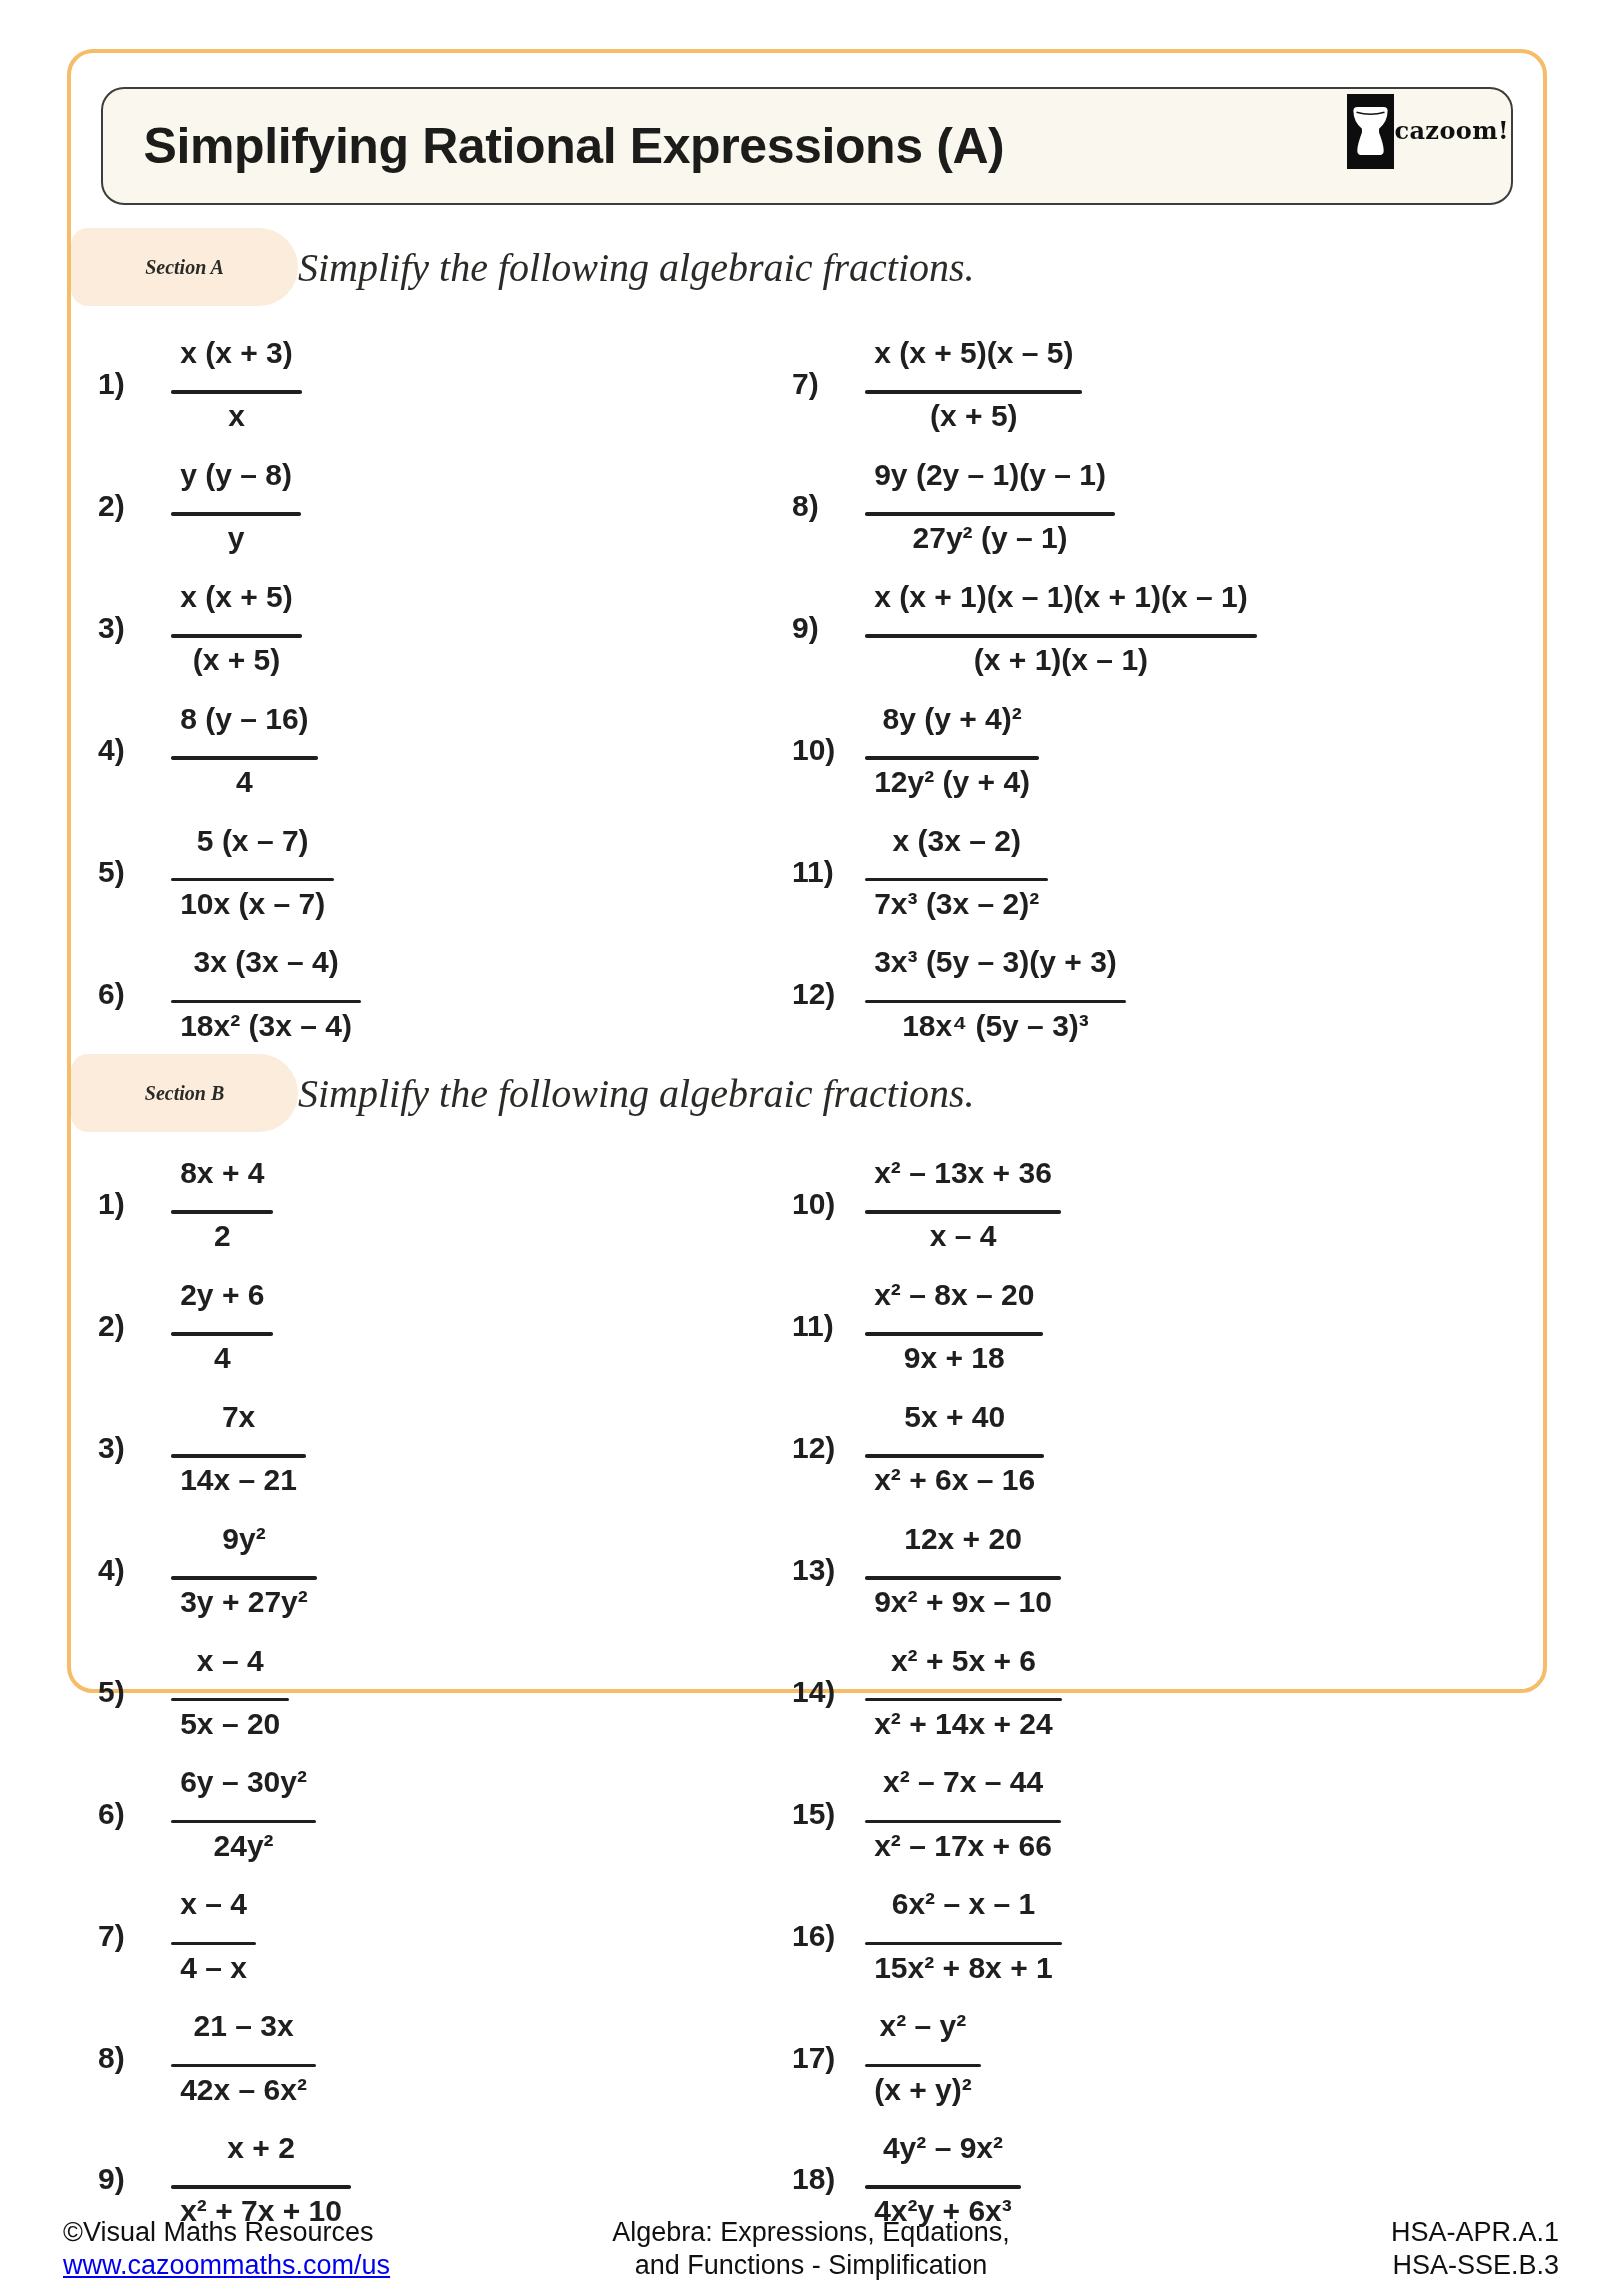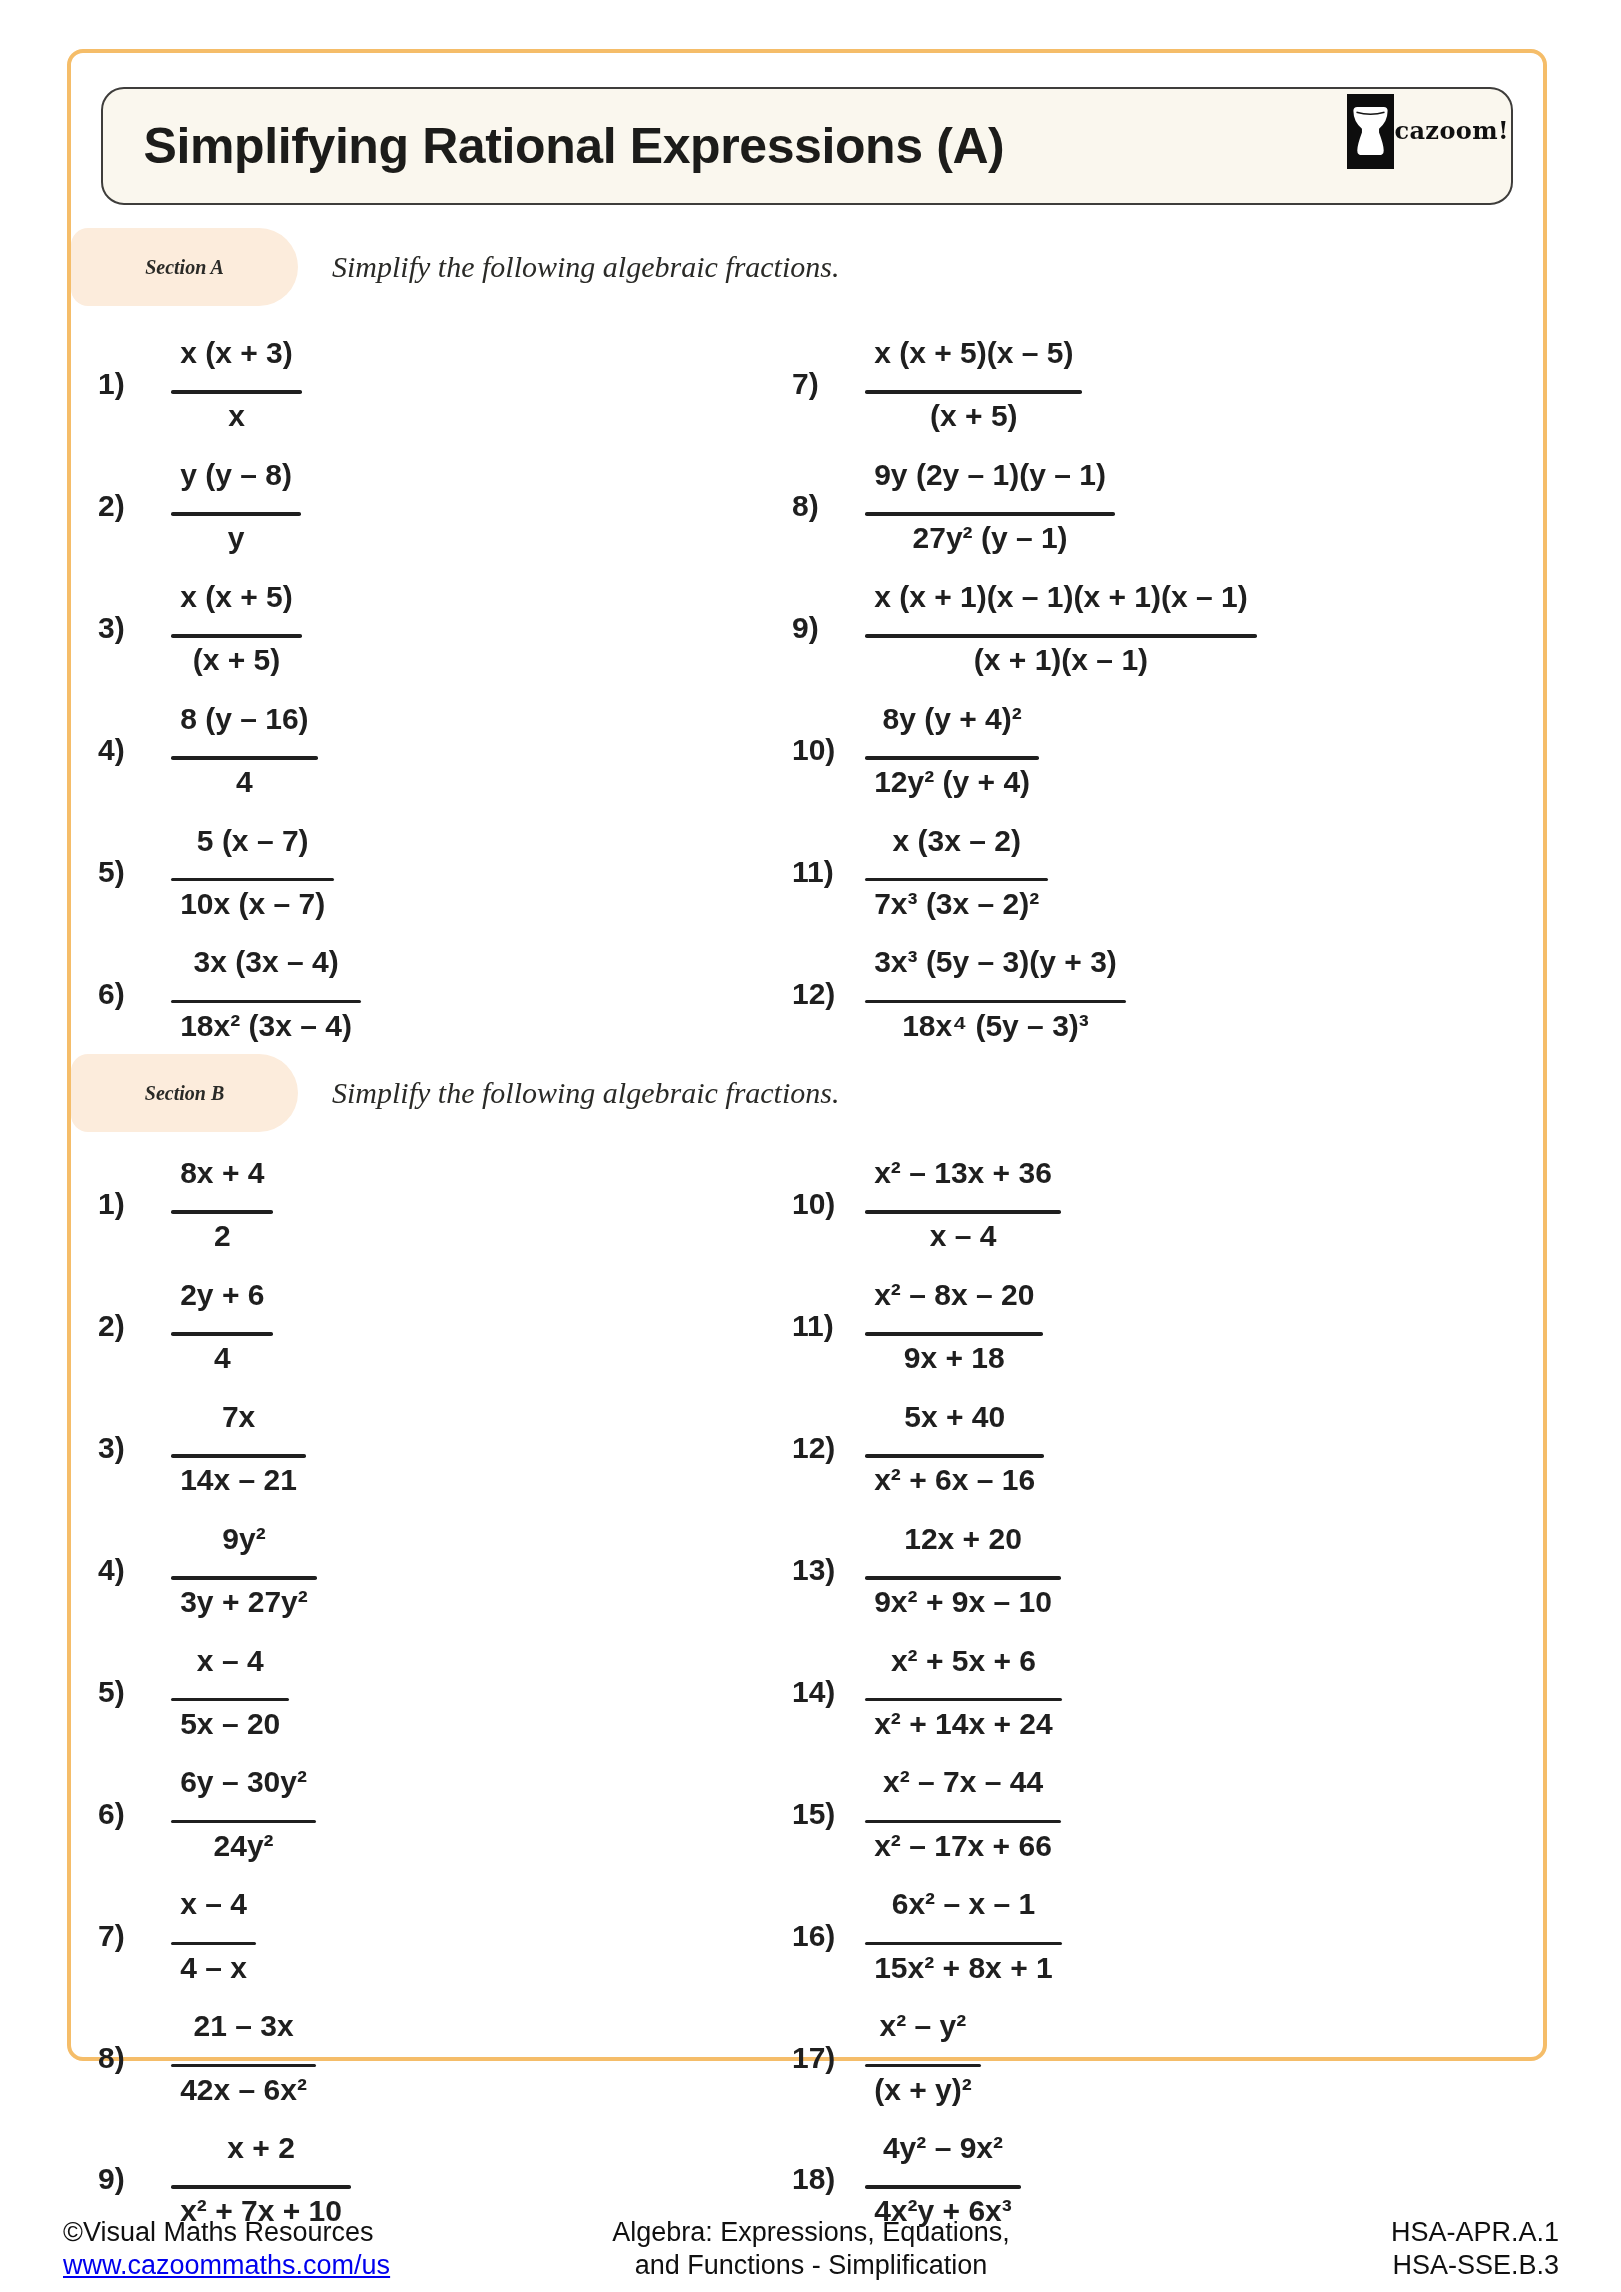--- a/index.html
+++ b/index.html
@@ -9,22 +9,22 @@
     --ink:#1f1f1f;
     --link:#0000ee;
   }
   *{box-sizing:border-box}
   body{margin:0;background:#ffffff}
   .page{
     position:relative;width:1622px;height:2293px;background:#ffffff;
     font-family:"Liberation Sans","DejaVu Sans",sans-serif;color:var(--ink);overflow:hidden;
   }
   .frame{
-    position:absolute;left:67px;top:49px;width:1480px;height:2012px;
-    border:4.5px solid var(--frame-border);border-radius:16px;
+    position:absolute;left:67px;top:49px;width:1480px;height:1644px;
+    border:4.5px solid var(--frame-border);border-radius:26px;
   }
   
   .title-box{
     position:absolute;left:29.6px;top:34px;right:29.6px;height:118px;
     background:var(--title-bg);border:2.7px solid #3e3d3b;border-radius:23px;
     display:flex;align-items:center;
   }
   .page-title{
     margin:0 0 0 41px;font-size:50px;font-weight:700;color:#1c1c1a;
     letter-spacing:-0.4px;font-family:"Liberation Sans","DejaVu Sans",sans-serif;
@@ -46,22 +46,22 @@
   .section-a-row{top:175px}
   .section-b-row{top:1001px}
   .section-label{
     width:227px;height:78px;background:var(--section-bg);
     border-radius:18px 41px 41px 18px;
     display:flex;align-items:center;justify-content:center;
     font-family:"Liberation Serif","DejaVu Serif",serif;
     font-style:italic;font-weight:700;font-size:20px;color:#2a2a27;
   }
   .section-instruction{
-    margin-left:34px;font-family:"Liberation Serif","DejaVu Serif",serif;
-    font-style:italic;font-size:30px;color:#2a2a27;
+    font-family:"Liberation Serif","DejaVu Serif",serif;
+    font-style:italic;font-size:40px;color:#2a2a27;
   }
   
   .problems{position:absolute;left:0;right:9px;display:grid;grid-template-columns:694px 1fr}
   .problems-a{top:282px}
   .problems-b{top:1102px}
   .col{display:flex;flex-direction:column;gap:23px;padding-left:27px}
   .problem{display:flex;align-items:center;min-height:93px}
   .qnum{
     flex:0 0 66px;font-size:30px;font-weight:700;color:var(--ink);
     font-family:"Liberation Sans","DejaVu Sans",sans-serif;

